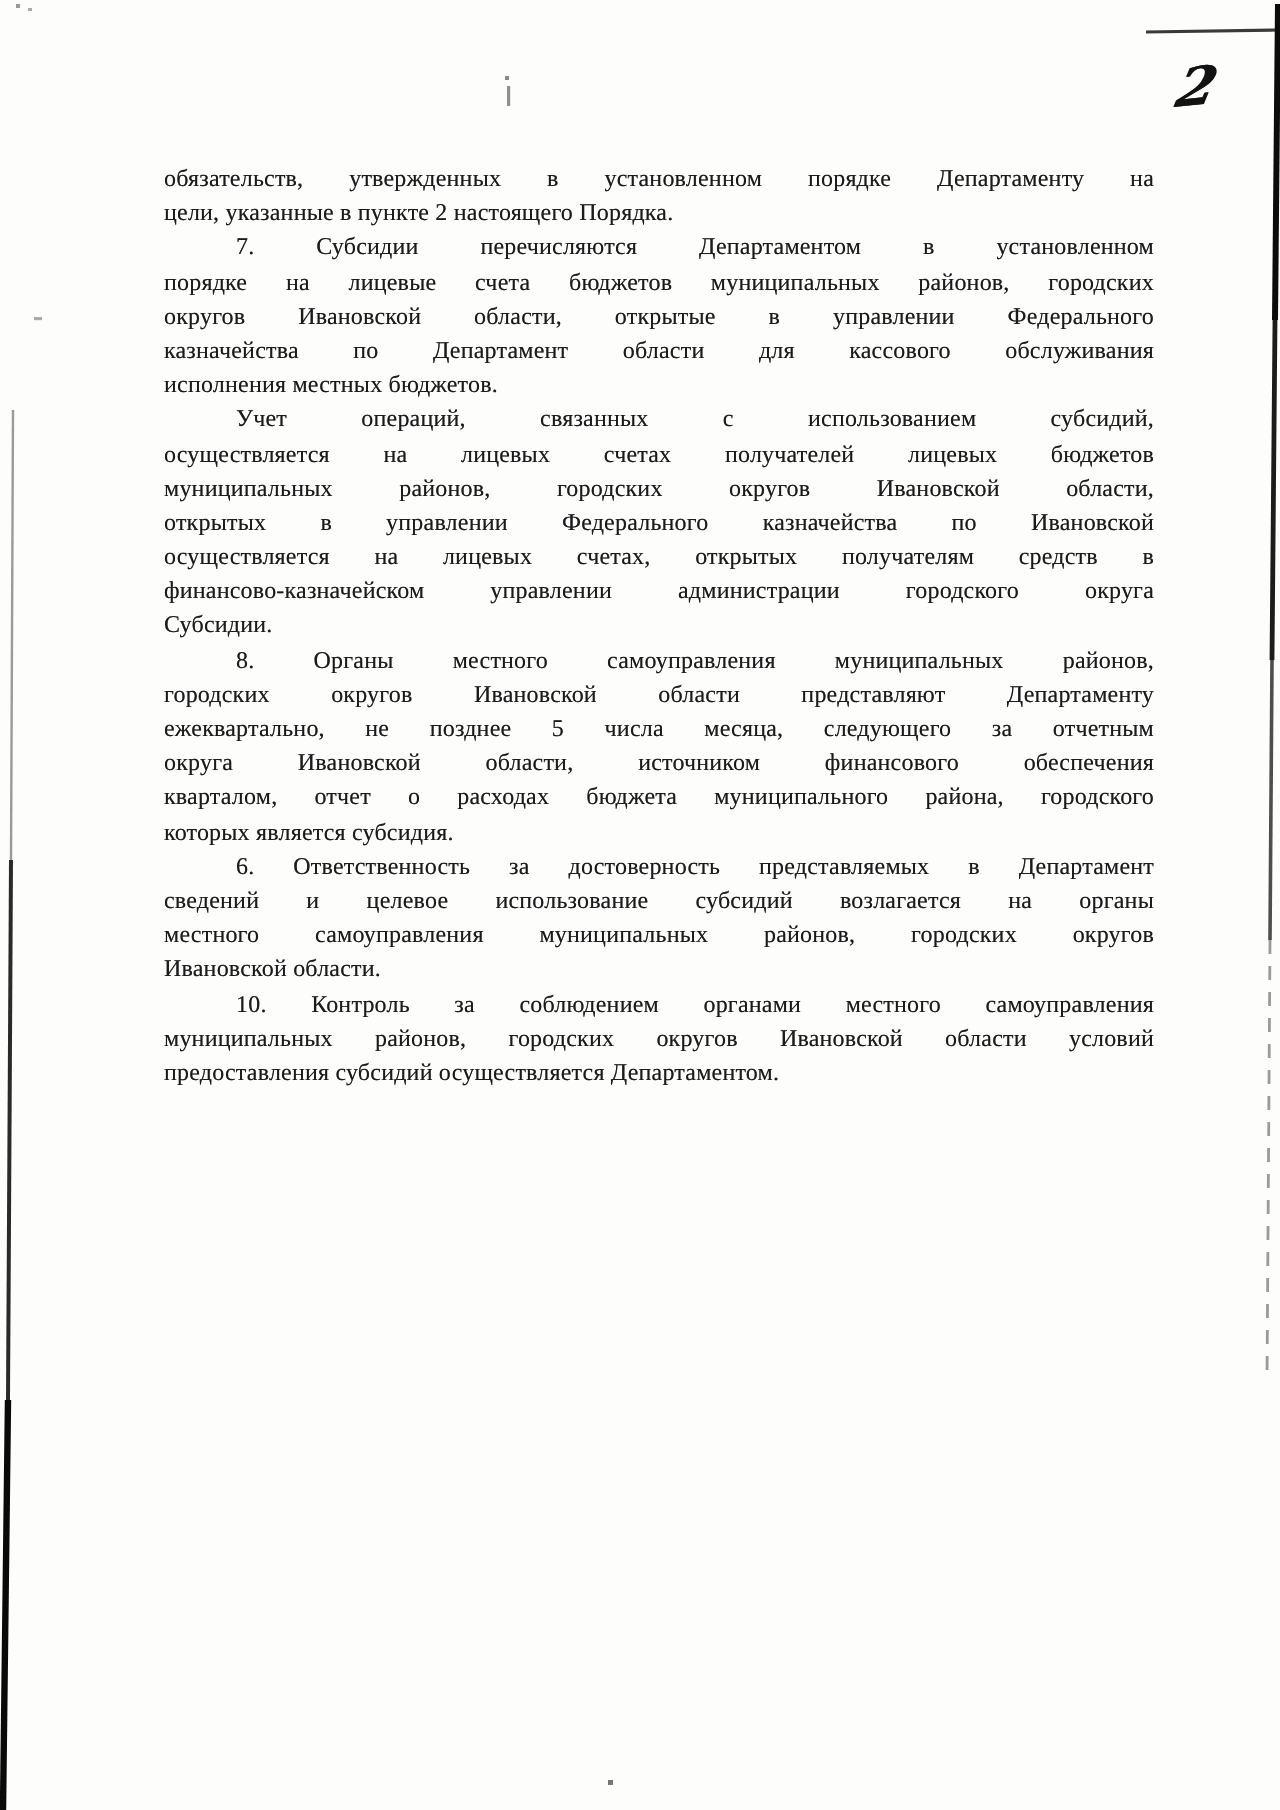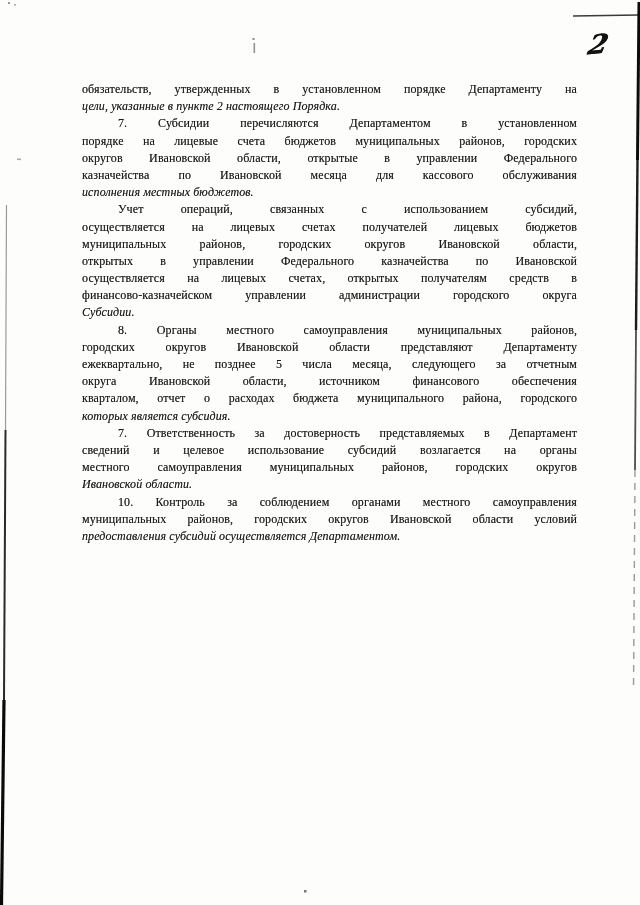--- a/index.html
+++ b/index.html
@@ -24,21 +24,21 @@
   }
   .tline {
     height: 17.2px;
     line-height: 17.2px;
     overflow: hidden;
     text-align: justify;
     text-align-last: justify;
     white-space: normal;
   }
   .tline.ind { text-indent: 36px; }
-  .tline.lastline { text-align-last: left; font-style: italic; }
+  .tline.lastline { text-align-last: left; }
   .pagenum {
     position: absolute;
     left: 589px;
     top: 28px;
     width: 30px;
     font-family: "DejaVu Serif", serif;
     font-style: italic;
     font-weight: bold;
     font-size: 27px;
     color: #121212;
@@ -57,36 +57,36 @@
 <div class="page" style="background: rgb(253, 253, 252);">
 
   <div class="pagenum">2</div>
 
   <div class="textblock" style="color: rgb(27, 27, 29);">
       <div class="tline">обязательств, утвержденных в установленном порядке Департаменту на</div>
       <div class="tline lastline">цели, указанные в пункте 2 настоящего Порядка.</div>
       <div class="tline ind">7. Субсидии перечисляются Департаментом в установленном</div>
       <div class="tline">порядке на лицевые счета бюджетов муниципальных районов, городских</div>
       <div class="tline">округов Ивановской области, открытые в управлении Федерального</div>
-      <div class="tline">казначейства по Ивановской месяца для кассового обслуживания</div>
+      <div class="tline">казначейства по Департамент области для кассового обслуживания</div>
       <div class="tline lastline">исполнения местных бюджетов.</div>
       <div class="tline ind">Учет операций, связанных с использованием субсидий,</div>
       <div class="tline">осуществляется на лицевых счетах получателей лицевых бюджетов</div>
       <div class="tline">муниципальных районов, городских округов Ивановской области,</div>
       <div class="tline">открытых в управлении Федерального казначейства по Ивановской</div>
       <div class="tline">осуществляется на лицевых счетах, открытых получателям средств в</div>
       <div class="tline">финансово-казначейском управлении администрации городского округа</div>
       <div class="tline lastline">Субсидии.</div>
       <div class="tline ind">8. Органы местного самоуправления муниципальных районов,</div>
       <div class="tline">городских округов Ивановской области представляют Департаменту</div>
       <div class="tline">ежеквартально, не позднее 5 числа месяца, следующего за отчетным</div>
       <div class="tline">округа Ивановской области, источником финансового обеспечения</div>
       <div class="tline">кварталом, отчет о расходах бюджета муниципального района, городского</div>
       <div class="tline lastline">которых является субсидия.</div>
-      <div class="tline ind">7. Ответственность за достоверность представляемых в Департамент</div>
+      <div class="tline ind">6. Ответственность за достоверность представляемых в Департамент</div>
       <div class="tline">сведений и целевое использование субсидий возлагается на органы</div>
       <div class="tline">местного самоуправления муниципальных районов, городских округов</div>
       <div class="tline lastline">Ивановской области.</div>
       <div class="tline ind">10. Контроль за соблюдением органами местного самоуправления</div>
       <div class="tline">муниципальных районов, городских округов Ивановской области условий</div>
       <div class="tline lastline">предоставления субсидий осуществляется Департаментом.</div>
     </div>
 
   <svg class="artifacts" width="640" height="905" viewBox="0 0 640 905">
 

